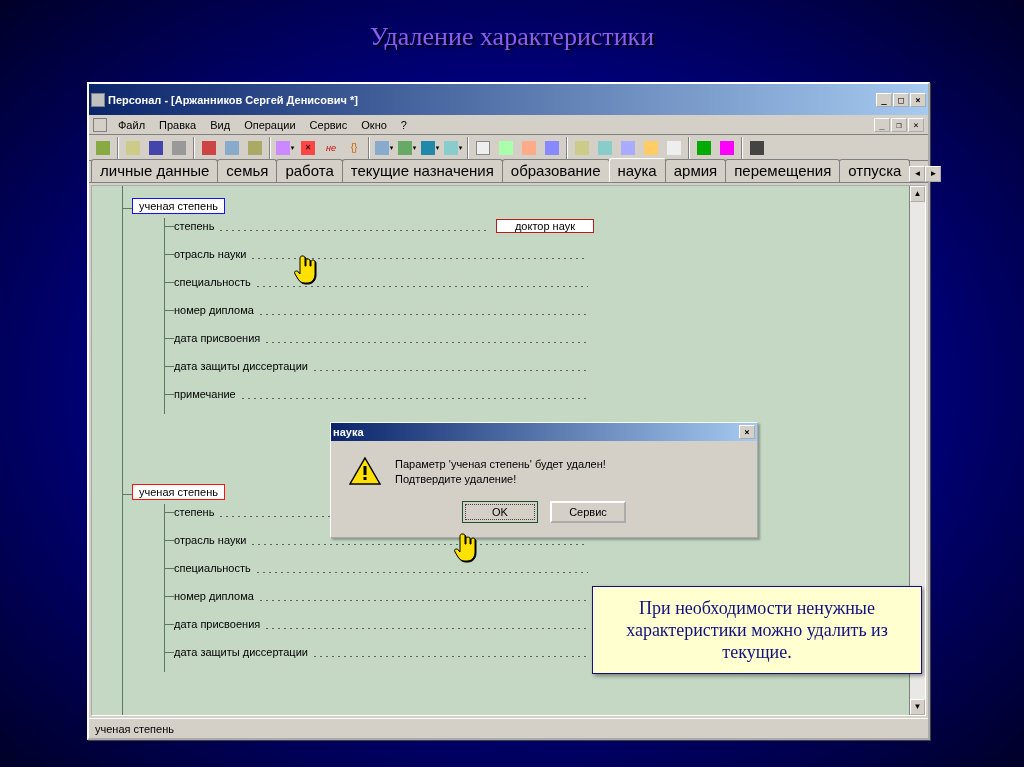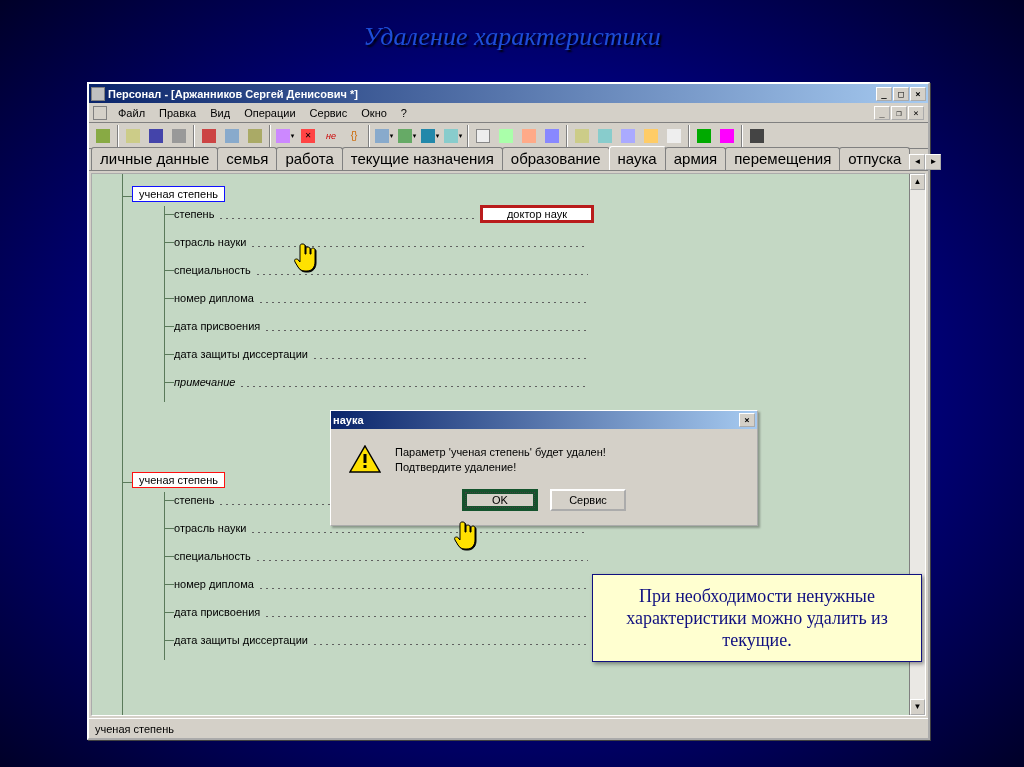--- a/index.html
+++ b/index.html
@@ -13,42 +13,41 @@
     overflow: hidden;
     position: relative;
   }
 
   .slide-title {
     position: absolute;
     top: 22px;
     left: 0; right: 0;
     text-align: center;
     font-family: "Times New Roman", serif;
-    font-style: italic;
     font-size: 26px;
-    color: #1d4ed8;
+    color: #8b5cf6;
     text-shadow: 2px 2px 2px #000;
   }
 
   .app-window {
     position: absolute;
     top: 82px;
     left: 87px;
     width: 843px;
     height: 658px;
     background: #d4d0c8;
     border: 2px outset #fff;
     box-shadow: 1px 1px 0 #404040;
     display: flex;
     flex-direction: column;
   }
 
   
   .titlebar {
-    height: 19px;
+    height: 31px;
     background: linear-gradient(to right, #0a246a, #a6caf0);
     display: flex;
     align-items: center;
     color: #fff;
     padding: 0 2px;
     font-weight: bold;
   }
   .titlebar .app-icon { width: 14px; height: 14px; background: #c0c0c0; border: 1px solid #808080; margin-right: 3px; }
   .titlebar .winbtns { margin-left: auto; display: flex; gap: 1px; }
   .winbtn {
@@ -189,23 +188,23 @@
     height: 1px;
     background-image: radial-gradient(circle, #606060 1px, transparent 1px);
     background-size: 6px 1px;
     background-repeat: repeat-x;
     position: relative;
     top: 4px;
     border: none;
     min-width: 30px;
   }
   .value-box {
-    border: 3px solid #b91c1c;
+    border: 1px solid #b91c1c;
     background: #fff;
-    padding: 0 24px;
+    padding: 0 18px;
     font-size: 11px;
     white-space: nowrap;
   }
 
   
   .treeline-v {
     position: absolute;
     border-left: 1px solid #5a7a5a;
   }
   .treeline-h {
@@ -251,21 +250,21 @@
     padding: 6px 0 14px;
   }
   .dlgbtn {
     min-width: 76px; height: 22px;
     border: 2px outset #fff;
     background: #d4d0c8;
     cursor: pointer;
     font-size: 11px;
     padding: 0;
   }
-  .dlgbtn.default { border: 5px solid #14532d; outline: 1px dotted #404040; outline-offset: -4px; }
+  .dlgbtn.default { border: 1px solid #14532d; outline: 1px dotted #404040; outline-offset: -4px; }
 
   
   .callout {
     position: absolute;
     top: 400px; left: 500px;
     width: 330px;
     background: #ffffd0;
     border: 1px solid #101080;
     padding: 10px 12px;
     z-index: 20;
@@ -462,21 +461,21 @@
         <div class="row" style="width:420px;">
             <div class="treeline-h" style="left:-10px; top:14px;"></div>
             <span class="lbl">дата присвоения</span>
             <span class="dots"></span>
           </div>
         <div class="row" style="width:420px;">
             <div class="treeline-h" style="left:-10px; top:14px;"></div>
             <span class="lbl">дата защиты диссертации</span>
             <span class="dots"></span>
           </div>
-        <div class="row" style="width:420px;font-style:italic;">
+        <div class="row" style="width:420px;">
             <div class="treeline-h" style="left:-10px; top:14px;"></div>
             <span class="lbl">примечание</span>
             <span class="dots"></span>
           </div>
       </div>
 
       <div class="group" style="top:300px;">
         <div class="treeline-h" style="left:-10px; top:8px;"></div>
         <span class="group-header selected">ученая степень</span>
         <div class="treeline-v" style="left:32px; top:18px; height:168px;"></div>

